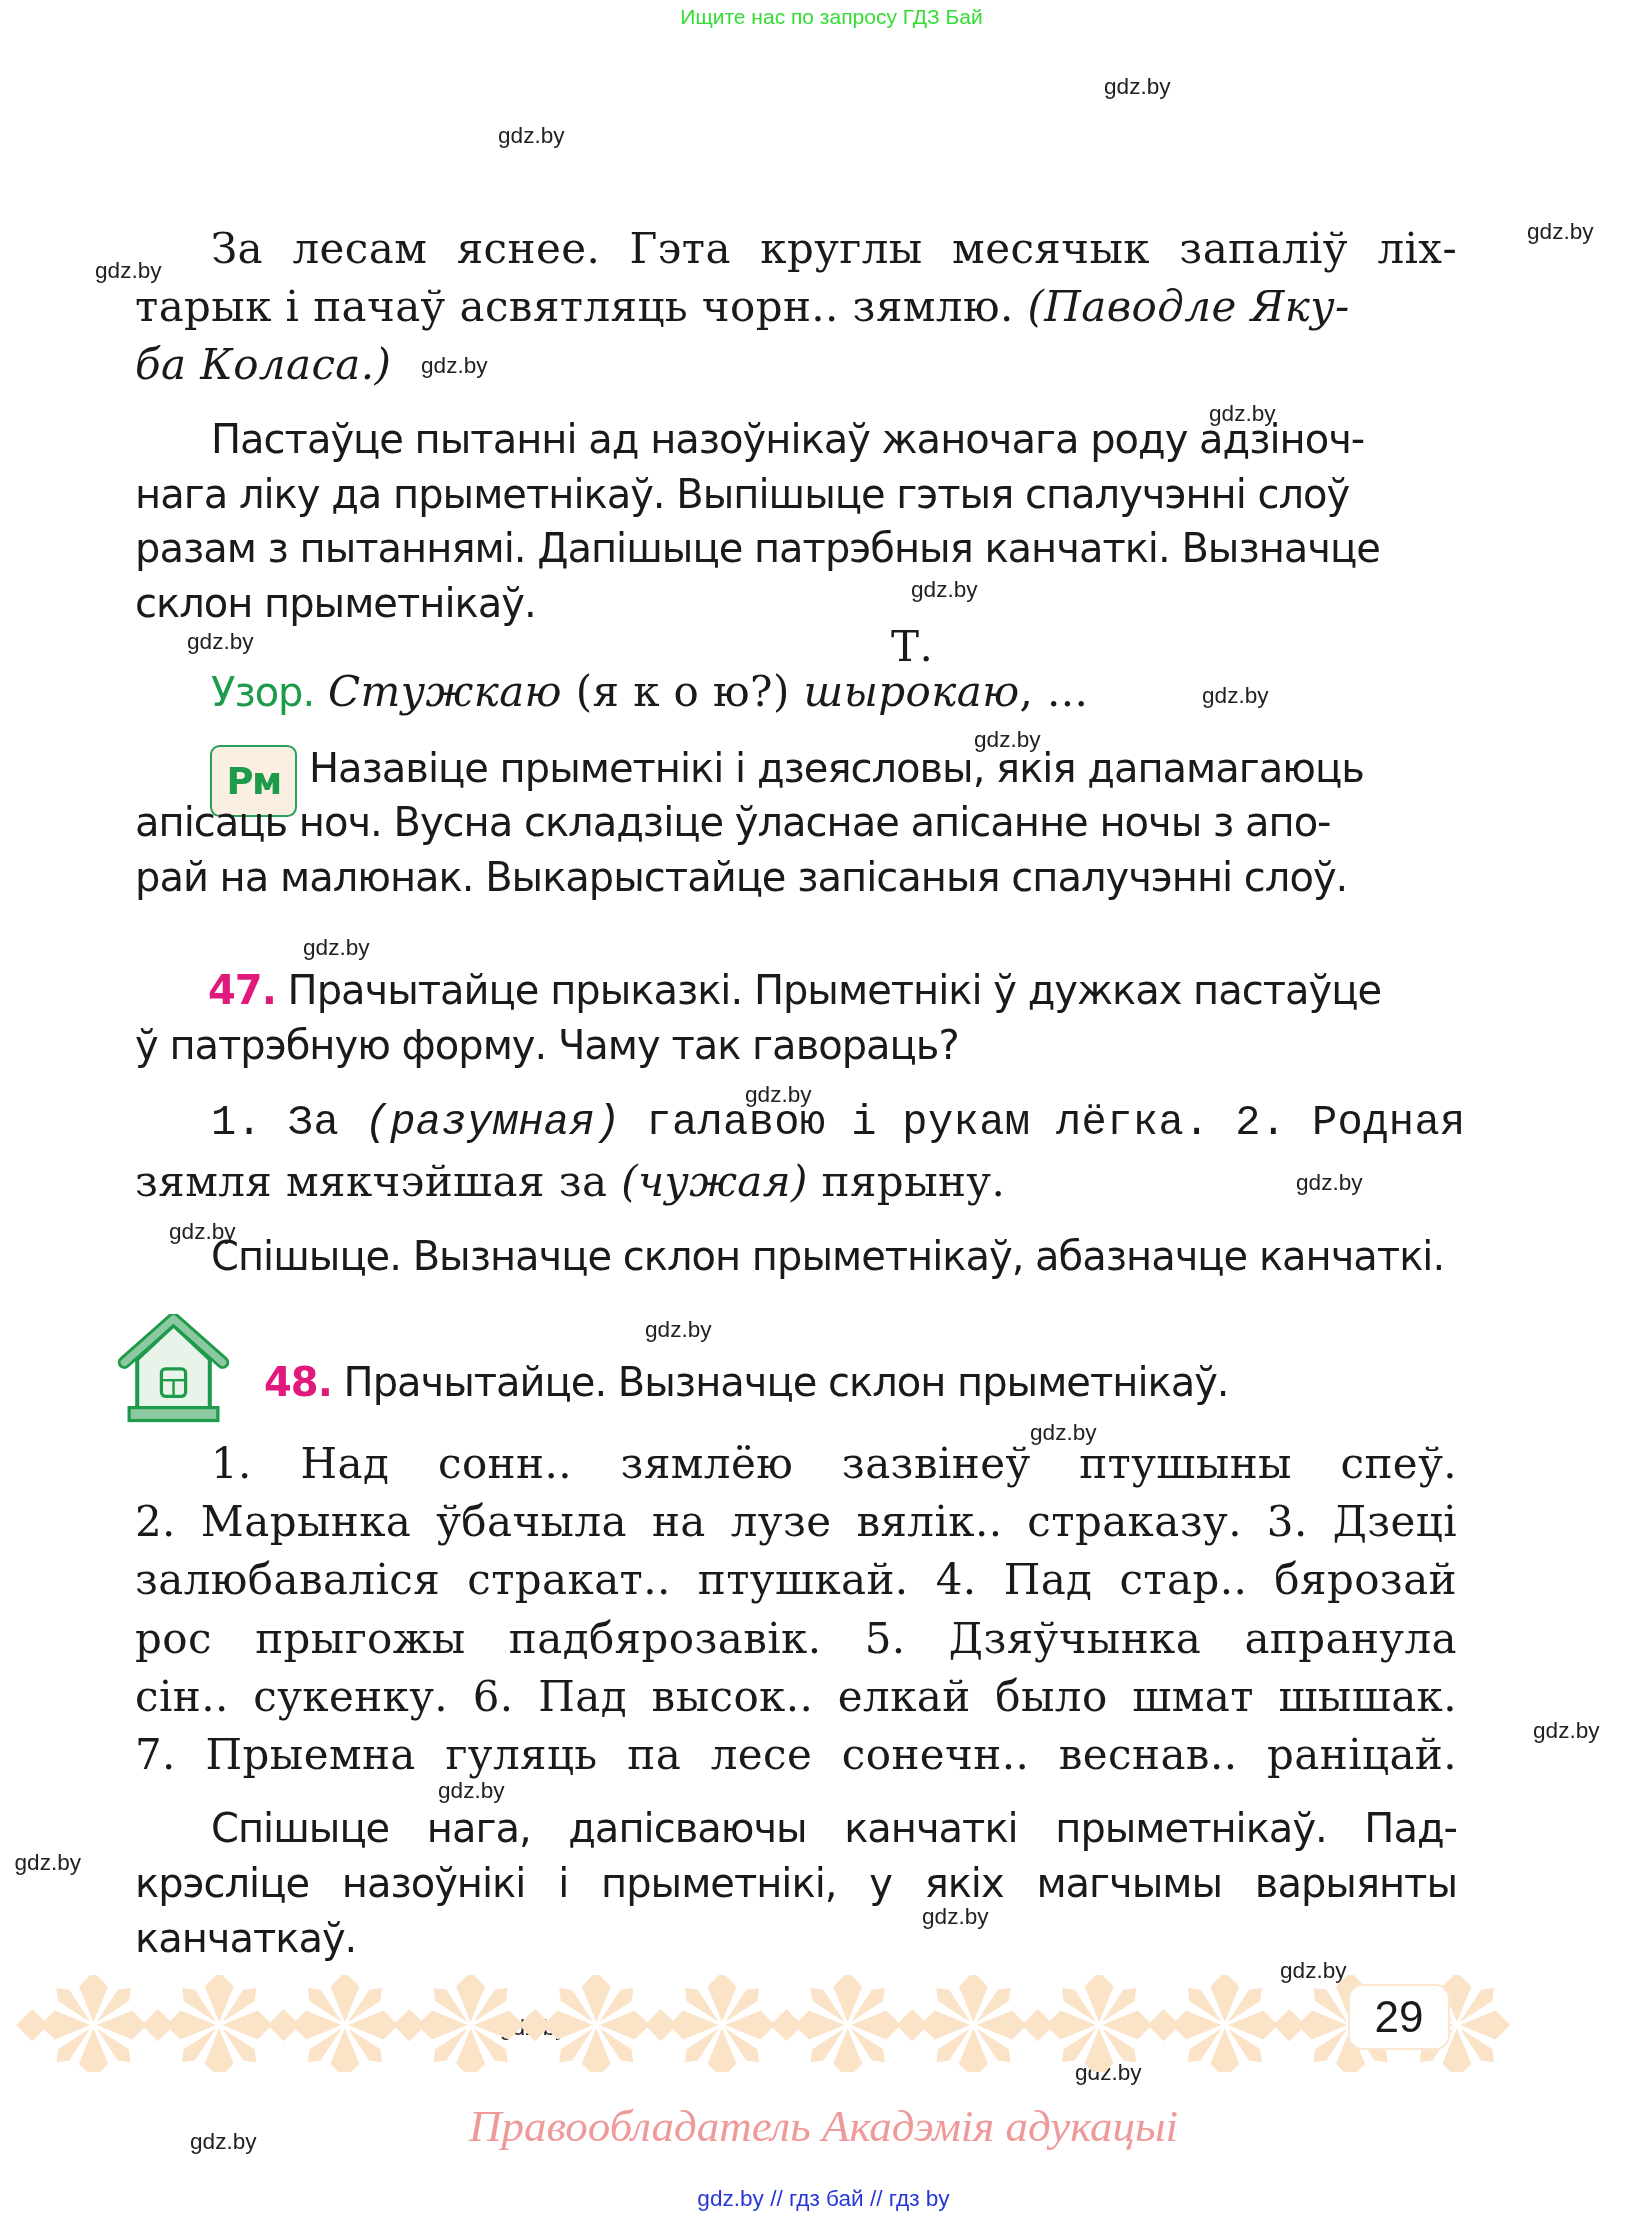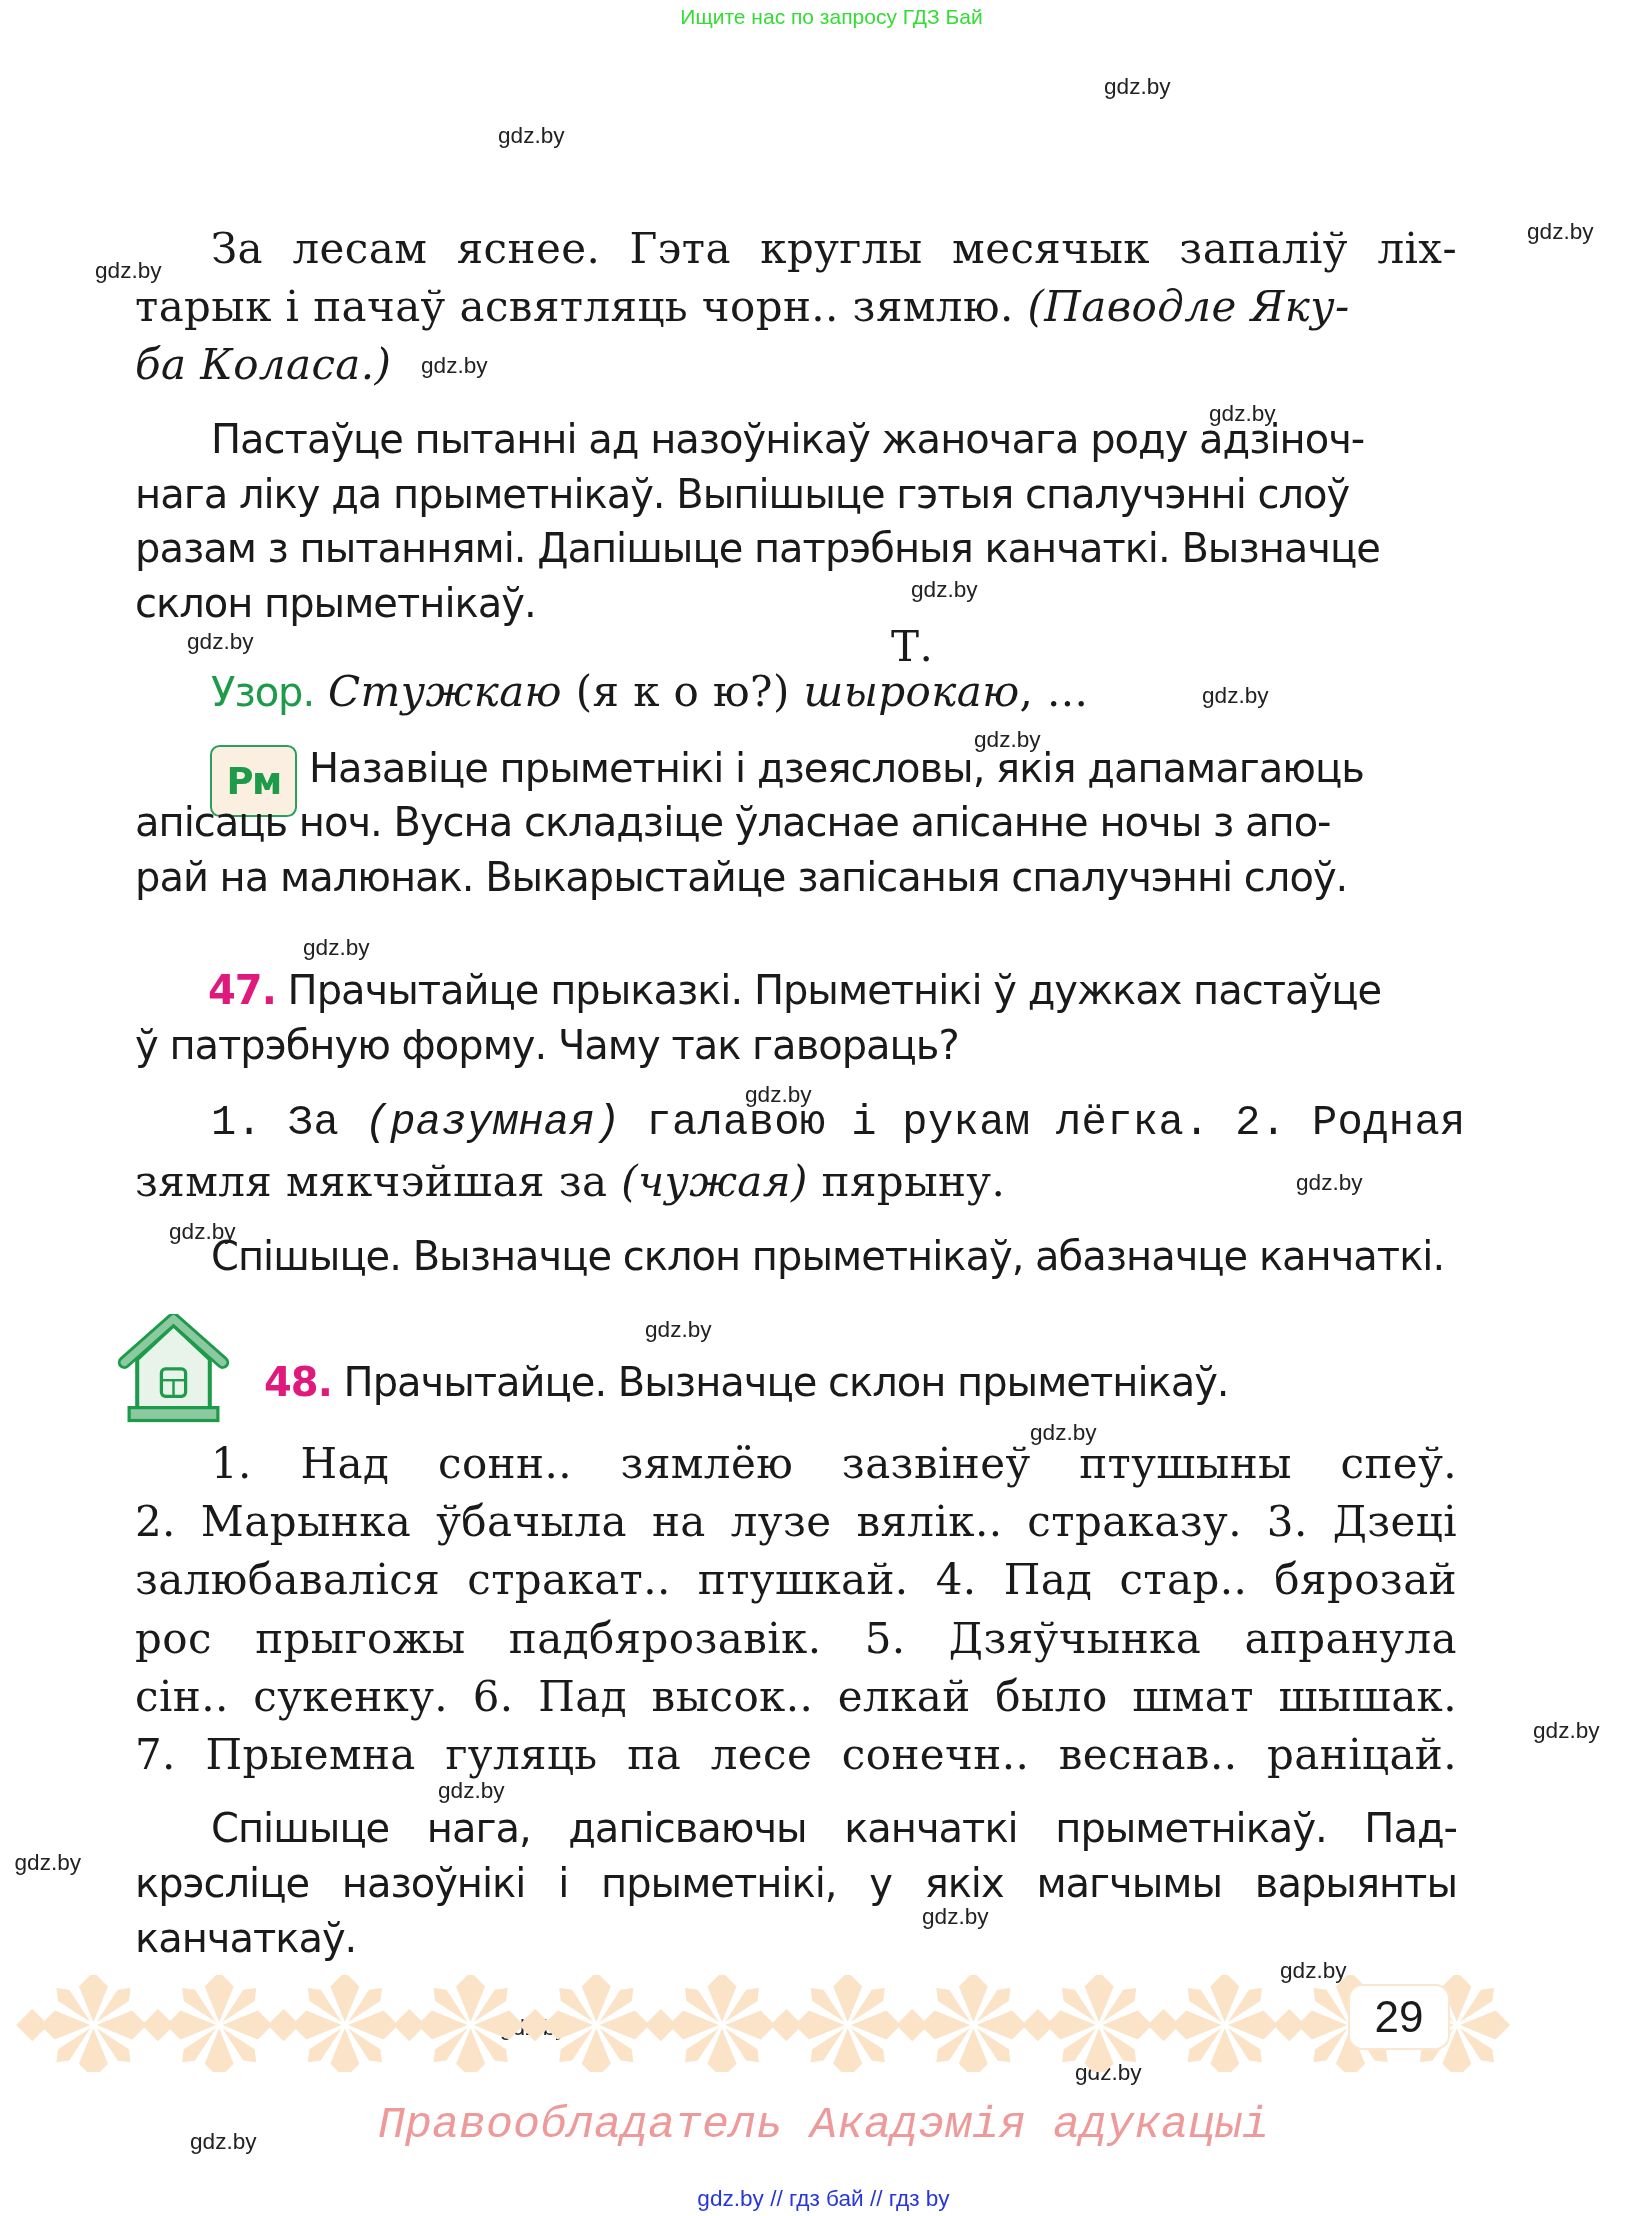--- a/index.html
+++ b/index.html
@@ -16,21 +16,21 @@
   .green { color: #1e9b4a; }
   .magenta { color: #e0197c; font-weight: bold; text-align: center; }
 
   .rm-badge { position: absolute; left: 210px; top: 745px; width: 87px; height: 72px; border: 2.4px solid #2aa05a; border-radius: 9.7px; background: #fbefe2; box-sizing: border-box; display: flex; align-items: center; justify-content: center; font-family: "DejaVu Sans", sans-serif; font-weight: bold; font-size: 37px; color: #1e9b4a; letter-spacing: -1.6px; }
 
   .house-icon { position: absolute; left: 113px; top: 1314px; width: 121px; height: 113px; }
 
   .ornament { position: absolute; left: 0; top: 1975px; width: 1531px; height: 97px; }
   .page-num { position: absolute; left: 1348px; top: 1984px; width: 102px; height: 66px; border: 2.4px solid #fbe6cf; border-radius: 14.5px; background: #fff; box-sizing: border-box; display: flex; align-items: center; justify-content: center; font-family: "Liberation Sans", sans-serif; font-size: 44px; color: #1a1a1a; }
 
-  .copyright { position: absolute; left: 0; top: 2100px; width: 1647px; text-align: center; font-family: Liberation Mono, monospace; font-style: italic; font-size: 45px; color: #ee9a9a; }
+  .copyright { position: absolute; left: 0; top: 2100px; width: 1647px; text-align: center; font-family: Liberation Serif, serif; font-style: italic; font-size: 45px; color: #ee9a9a; }
   .footer-links { position: absolute; left: 0; top: 2186px; width: 1647px; text-align: center; font-family: "Liberation Sans", sans-serif; font-size: 22.6px; color: #2838d8; }
 </style>
 </head>
 <body>
 
 <div class="top-banner">Ищите нас по запросу ГДЗ Бай</div>
 
 <span class="wm" style="left:1104px;top:74px;">gdz.by</span>
 <span class="wm" style="left:498px;top:123px;">gdz.by</span>
 <span class="wm" style="left:1527px;top:219px;">gdz.by</span>

